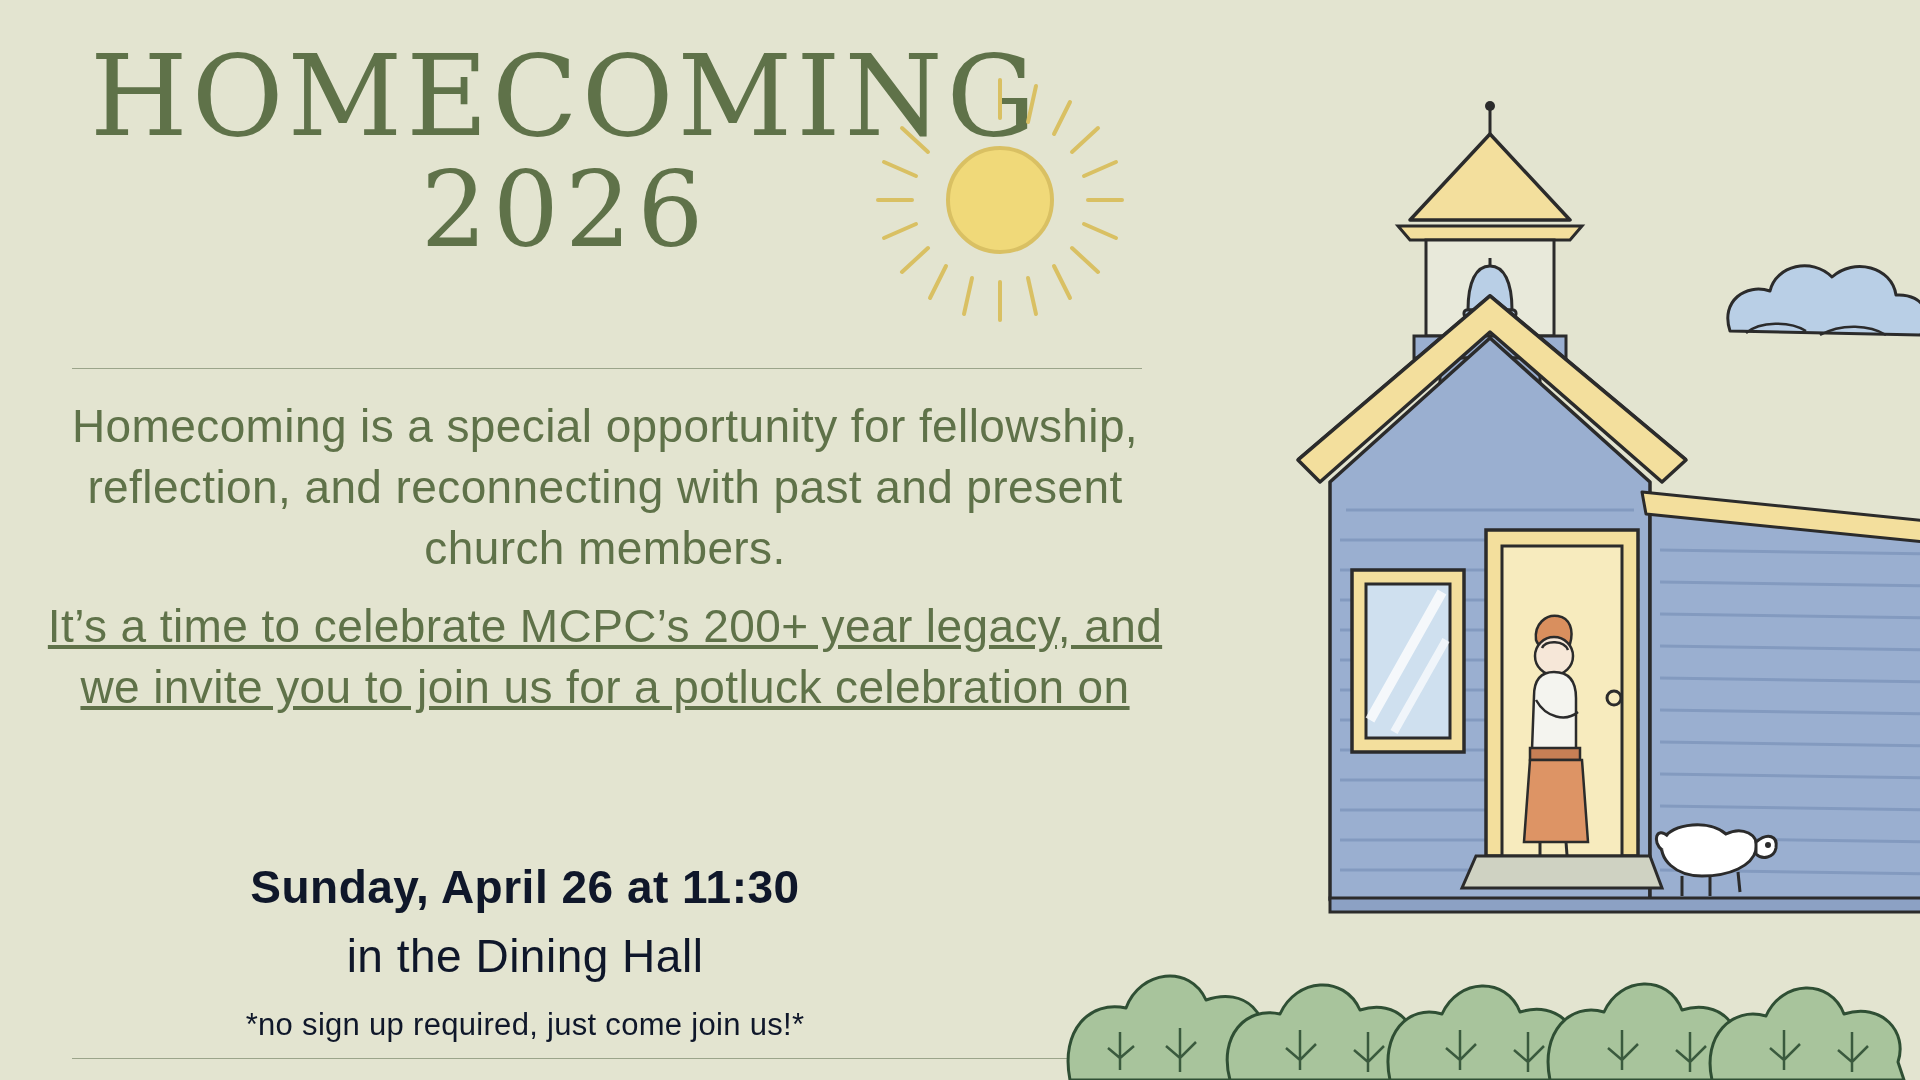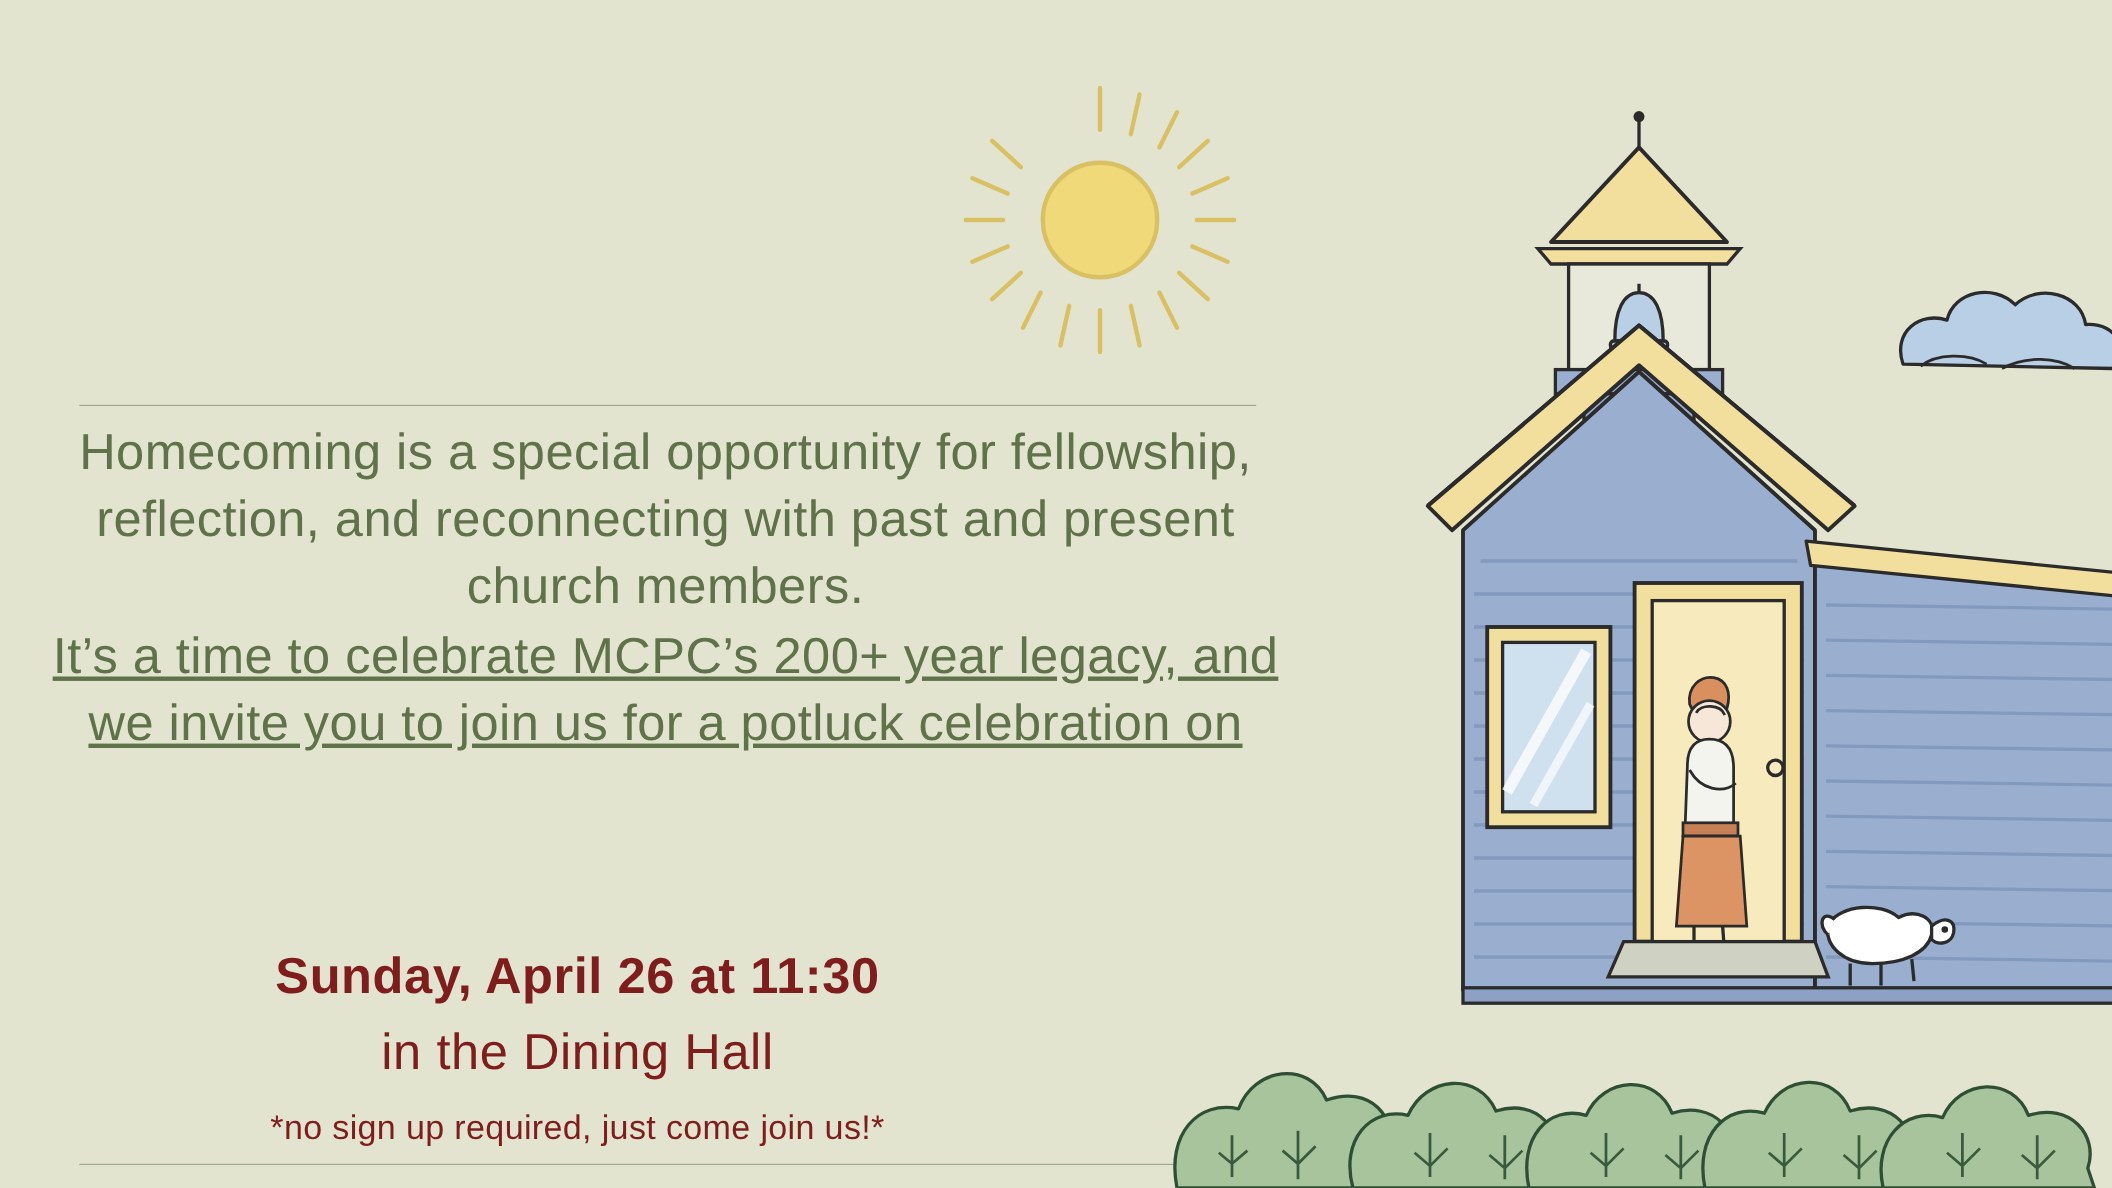--- a/index.html
+++ b/index.html
@@ -77,34 +77,34 @@
     top: 380px;
     width: 1170px;
     text-align: center;
     color: #5f7249;
     font-family: "Liberation Sans", sans-serif;
     font-size: 46px;
     line-height: 1.33;
     letter-spacing: 0.4px;
   }
   .body-text p {
-    margin: 0;
+    margin: 16px;
   }
   .body-text .para2 {
     margin-top: 2px;
     text-decoration: underline;
   }
 
   .event-block {
     position: absolute;
     left: 20px;
     top: 860px;
     width: 1010px;
     text-align: center;
-    color: #7f1d1d;
+    color: #0f172a;
   }
   .event-date {
     font-size: 46px;
     font-weight: bold;
     letter-spacing: 0.5px;
   }
   .event-place {
     font-size: 46px;
     margin-top: 15px;
     letter-spacing: 0.5px;
@@ -147,20 +147,24 @@
     bottom: 0;
   }
 </style>
 </head>
 <body>
 
 <div class="poster">
 
   <div class="left-col">
 
+    <div class="title-block">
+      <div class="title-main">HOMECOMING</div>
+      <div class="title-year">2026</div>
+    </div>
 
     <div class="rule rule-top"></div>
 
     <div class="body-text">
       <p class="para1">Homecoming is a special opportunity for fellowship, reflection, and reconnecting with past and present church members.</p>
       <p class="para2">It’s a time to celebrate MCPC’s 200+ year legacy, and we invite you to join us for a potluck celebration on</p>
     </div>
 
     <div class="event-block">
       <div class="event-date">Sunday, April 26 at 11:30</div>

